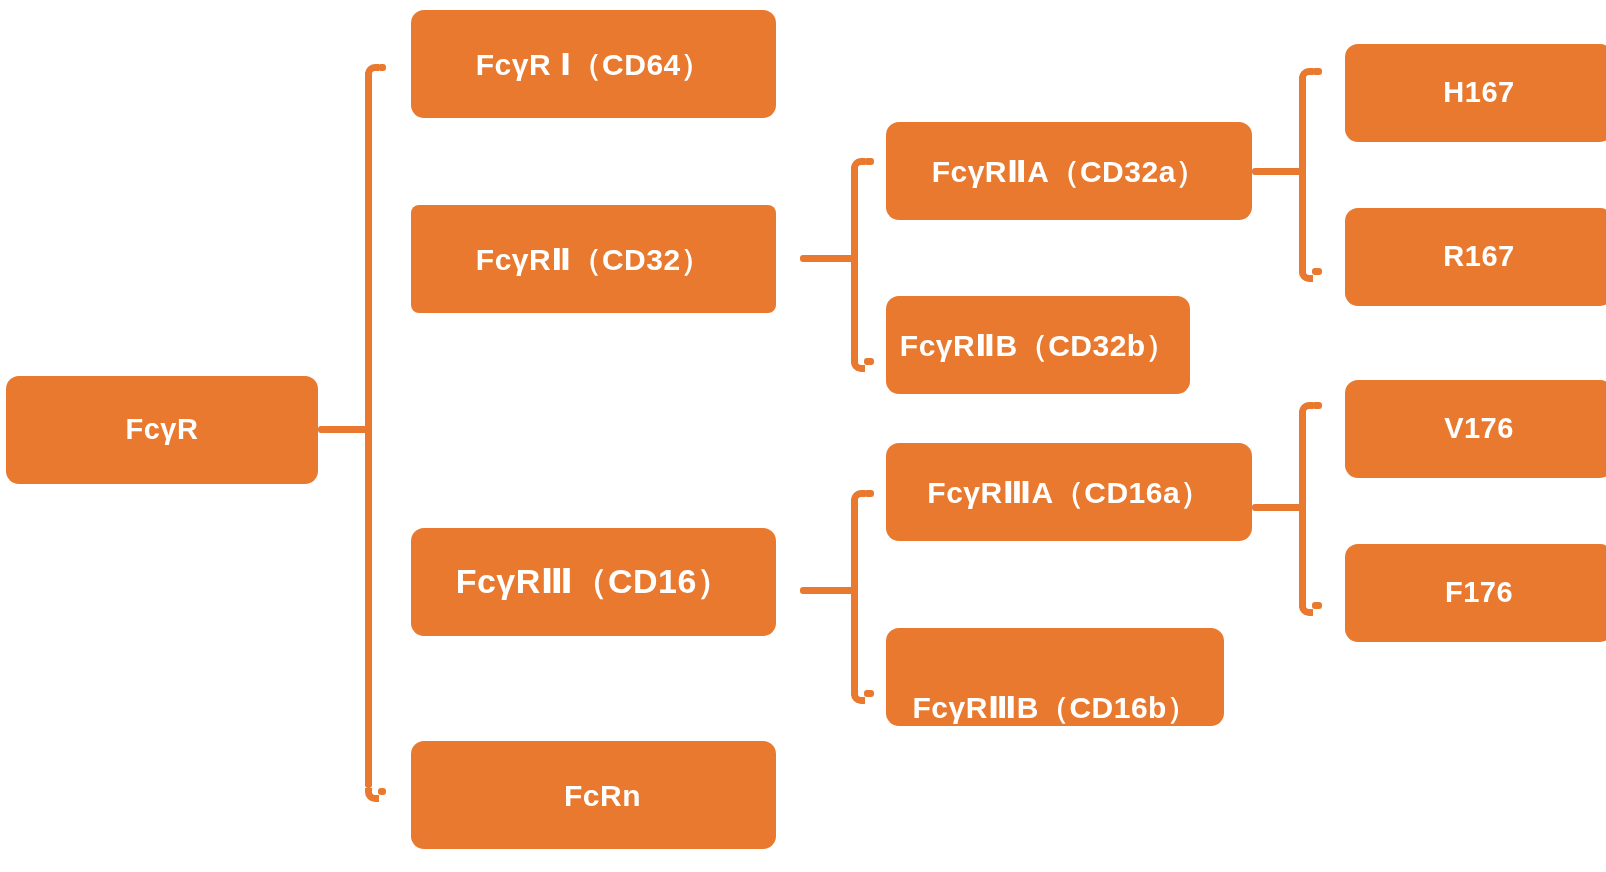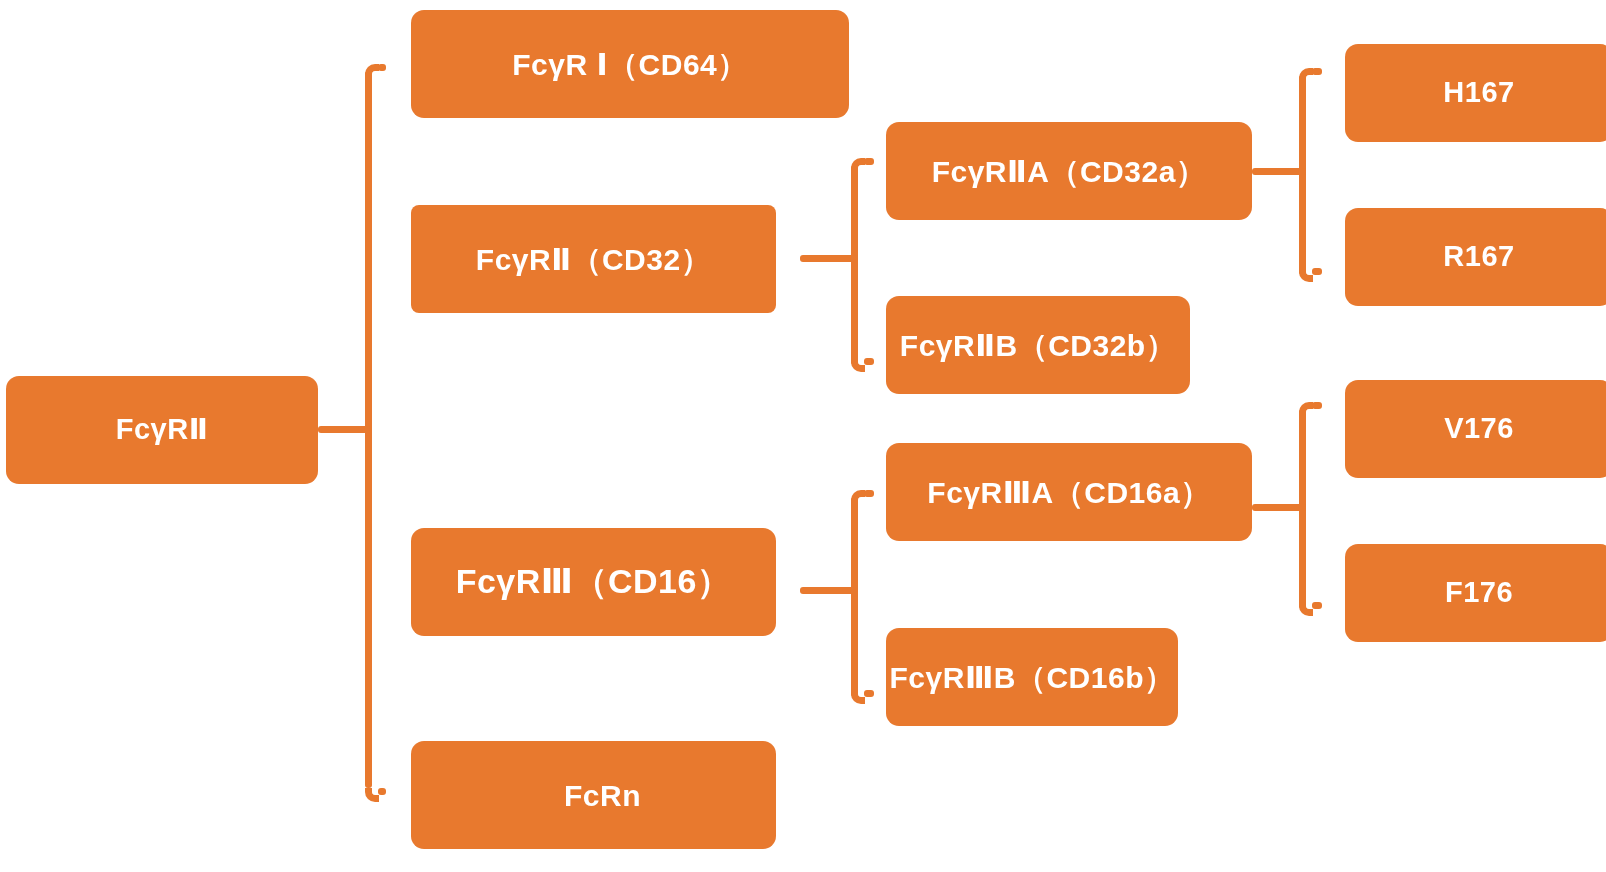--- a/index.html
+++ b/index.html
@@ -96,24 +96,24 @@
   <div class="bar h" style="left:1252px; top:168px; width:54px;"></div>
 
   <div class="bar v" style="left:1299px; top:409px; height:200px;"></div>
   <div class="cap tl" style="left:1299px; top:402px;"></div>
   <div class="bar h" style="left:1312px; top:402px; width:10px;"></div>
   <div class="cap bl" style="left:1299px; top:602px;"></div>
   <div class="bar h" style="left:1312px; top:602px; width:10px;"></div>
   <div class="bar h" style="left:1252px; top:504px; width:54px;"></div>
 
   <div class="node" style="left:6px; top:376px; width:312px; height:108px; font-size:29px;">
-    <span class="node-label">FcγRⅡ</span>
+    <span class="node-label">FcγR</span>
   </div>
 
-  <div class="node" style="left:411px; top:10px; width:438px; height:108px; font-size:30px;">
+  <div class="node" style="left:411px; top:10px; width:365px; height:108px; font-size:30px;">
     <span class="node-label">FcγR Ⅰ（CD64）</span>
   </div>
 
   <div class="node" style="left:411px; top:205px; width:365px; height:108px; font-size:30px;border-radius:8px;">
     <span class="node-label">FcγRⅡ（CD32）</span>
   </div>
 
   <div class="node" style="left:411px; top:528px; width:365px; height:108px; font-size:34px;">
     <span class="node-label">FcγRⅢ（CD16）</span>
   </div>
@@ -127,21 +127,21 @@
   </div>
 
   <div class="node" style="left:886px; top:296px; width:304px; height:98px; font-size:30px;">
     <span class="node-label">FcγRⅡB（CD32b）</span>
   </div>
 
   <div class="node" style="left:886px; top:443px; width:366px; height:98px; font-size:30px;">
     <span class="node-label">FcγRⅢA（CD16a）</span>
   </div>
 
-  <div class="node" style="left:886px; top:628px; width:292px; height:98px; font-size:30px;">
+  <div class="node" style="left:886px; top:628px; width:338px; height:98px; font-size:30px;align-items:flex-end;">
     <span class="node-label">FcγRⅢB（CD16b）</span>
   </div>
 
   <div class="node" style="left:1345px; top:44px; width:268px; height:98px; font-size:29px;">
     <span class="node-label">H167</span>
   </div>
 
   <div class="node" style="left:1345px; top:208px; width:268px; height:98px; font-size:29px;">
     <span class="node-label">R167</span>
   </div>

